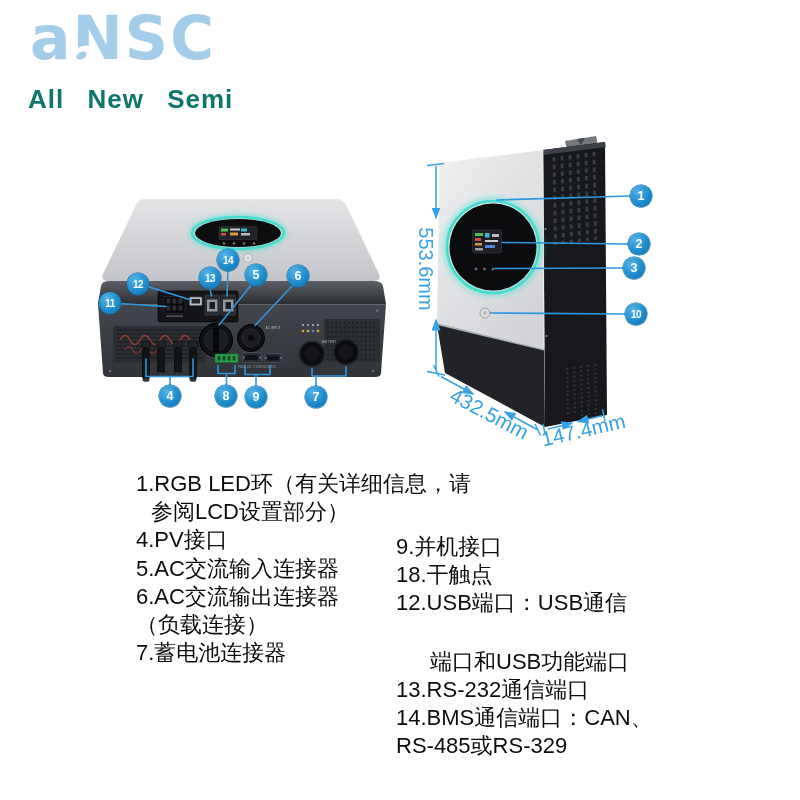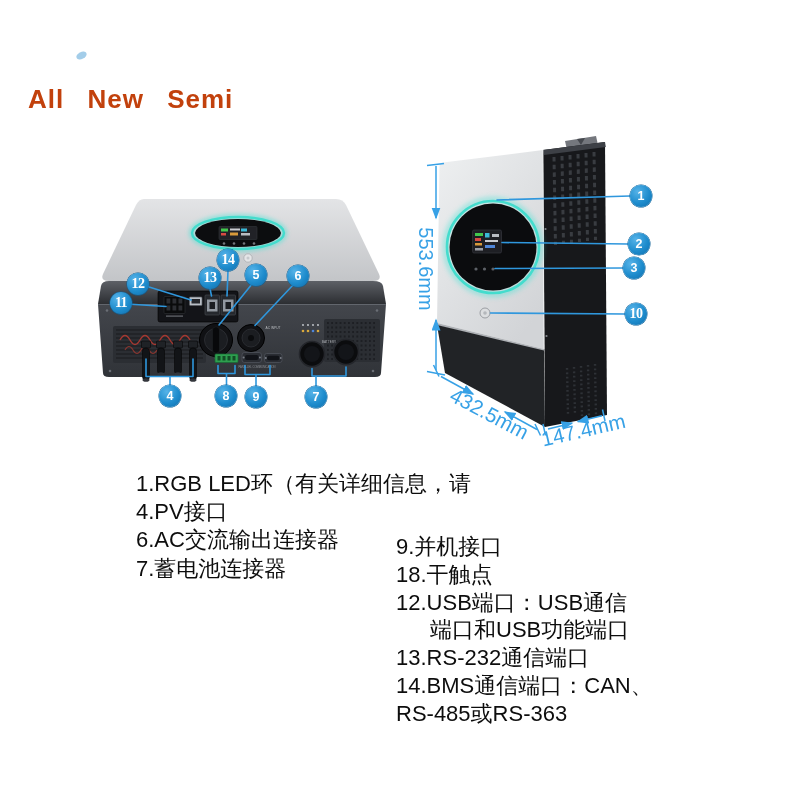--- a/index.html
+++ b/index.html
@@ -7,50 +7,51 @@
           font-family:"Liberation Sans","DejaVu Sans",sans-serif;}
 
   
   .brand-wrap{position:absolute;left:30px;top:8px;width:240px;height:78px;}
   .brand-text{font-family:"DejaVu Sans",sans-serif;font-weight:bold;font-size:60px;line-height:60px;
               color:#a3cde9;letter-spacing:2px;}
   .brand-eye{position:absolute;left:38px;top:39px;width:27px;height:17px;background:#ffffff;
              border-radius:50%;transform:rotate(-27deg);}
   .brand-eye i{position:absolute;left:8px;top:5px;width:11px;height:7px;background:#a3cde9;
                border-radius:50%;display:block;}
-  .tagline{position:absolute;left:28px;top:84px;font-size:26px;font-weight:bold;color:#c2410c;
+  .tagline{position:absolute;left:28px;top:84px;font-size:26px;font-weight:bold;color:#0f766e;
            letter-spacing:1px;word-spacing:15px;}
 
   
   .view{position:absolute;}
   .view svg{position:absolute;left:0;top:0;}
   svg text{font-family:"Liberation Sans","DejaVu Sans",sans-serif;}
 
   
   .co{position:absolute;width:22px;height:22px;border-radius:50%;
       background:radial-gradient(circle at 35% 30%, #56b3e8 0%, #1e8ccd 55%, #0f6dab 100%);
       box-shadow:0 0 0 0.5px #0c5f96;
       color:#ffffff;font-weight:bold;font-size:12.5px;
       display:flex;align-items:center;justify-content:center;z-index:5;}
-  .co.wide{font-size:14px;letter-spacing:-0.5px;font-family:Liberation Serif, serif;}
+  .co.wide{font-size:10px;letter-spacing:-0.5px;}
 
   
   .plist{position:absolute;color:#0d0d0d;}
   .pl-line{font-size:22px;white-space:nowrap;}
   .plist.left .pl-line{line-height:28.2px;}
   .plist.right .pl-line{line-height:27.8px;}
   .ind15{padding-left:15px;}
-  .ind34{padding-left:34px;}
+  .ind34{padding-left:34px;margin-top:32px;}
 </style>
 </head>
 <body>
 
 <div class="canvas">
 
   <div class="brand-wrap">
+    <div class="brand-text">aNSC</div>
     <div class="brand-eye">
         <i></i>
       </div>
   </div>
   <div class="tagline">All New Semi</div>
 
   <div class="view" style="left:95px;top:190px;width:300px;height:230px">
     <svg width="300" height="230" viewBox="0 0 300 230">
       <defs>
         <linearGradient id="fTop" x1="0" y1="0" x2="0" y2="1">
@@ -227,21 +228,21 @@
         <path d="M133,80.5 L132,106"></path>
         <path d="M157,94 L124,135"></path>
         <path d="M198.5,94.5 L160,135.5"></path>
         <path d="M51,169 L51,186.5 L98,186.5 L98,169 M75,186.5 L75,196"></path>
         <path d="M123,175.5 L123,183.5 L140,183.5 L140,175.5 M131.5,183.5 L131.5,196"></path>
         <path d="M150,175.5 L150,184.5 L175,184.5 L175,175.5 M161,184.5 L161,196.5"></path>
         <path d="M217,178.5 L217,186 L251,186 L251,177 M221,186 L221,196.5"></path>
       </g>
     </svg>
 
-    <div class="co wide" style="left:15px;top:102px">11</div>
+    <div class="co wide" style="left:4px;top:102px">11</div>
     <div class="co wide" style="left:32px;top:83px">12</div>
     <div class="co wide" style="left:104px;top:77px">13</div>
     <div class="co wide" style="left:122px;top:59px">14</div>
     <div class="co" style="left:150px;top:74px">5</div>
     <div class="co" style="left:192px;top:75px">6</div>
     <div class="co" style="left:64px;top:195px">4</div>
     <div class="co" style="left:120px;top:195px">8</div>
     <div class="co" style="left:150px;top:196px">9</div>
     <div class="co" style="left:210px;top:196px">7</div>
   </div>
@@ -334,28 +335,31 @@
     </svg>
 
     <div class="co" style="left:215px;top:55px">1</div>
     <div class="co" style="left:213px;top:103px">2</div>
     <div class="co" style="left:208px;top:127px">3</div>
     <div class="co wide" style="left:210px;top:173px">10</div>
   </div>
 
   <div class="plist left" style="left:136px;top:470px">
     <div class="pl-line">1.RGB LED环（有关详细信息，请</div>
+    <div class="pl-line ind15">参阅LCD设置部分）</div>
     <div class="pl-line">4.PV接口</div>
+    <div class="pl-line">5.AC交流输入连接器</div>
     <div class="pl-line">6.AC交流输出连接器</div>
+    <div class="pl-line">（负载连接）</div>
     <div class="pl-line">7.蓄电池连接器</div>
   </div>
 
   <div class="plist right" style="left:396px;top:533px">
     <div class="pl-line">9.并机接口</div>
     <div class="pl-line">18.干触点</div>
     <div class="pl-line">12.USB端口：USB通信</div>
     <div class="pl-line ind34">端口和USB功能端口</div>
     <div class="pl-line">13.RS-232通信端口</div>
     <div class="pl-line">14.BMS通信端口：CAN、</div>
-    <div class="pl-line">RS-485或RS-363</div>
+    <div class="pl-line">RS-485或RS-329</div>
   </div>
 
 </div>
 
 </body></html>

